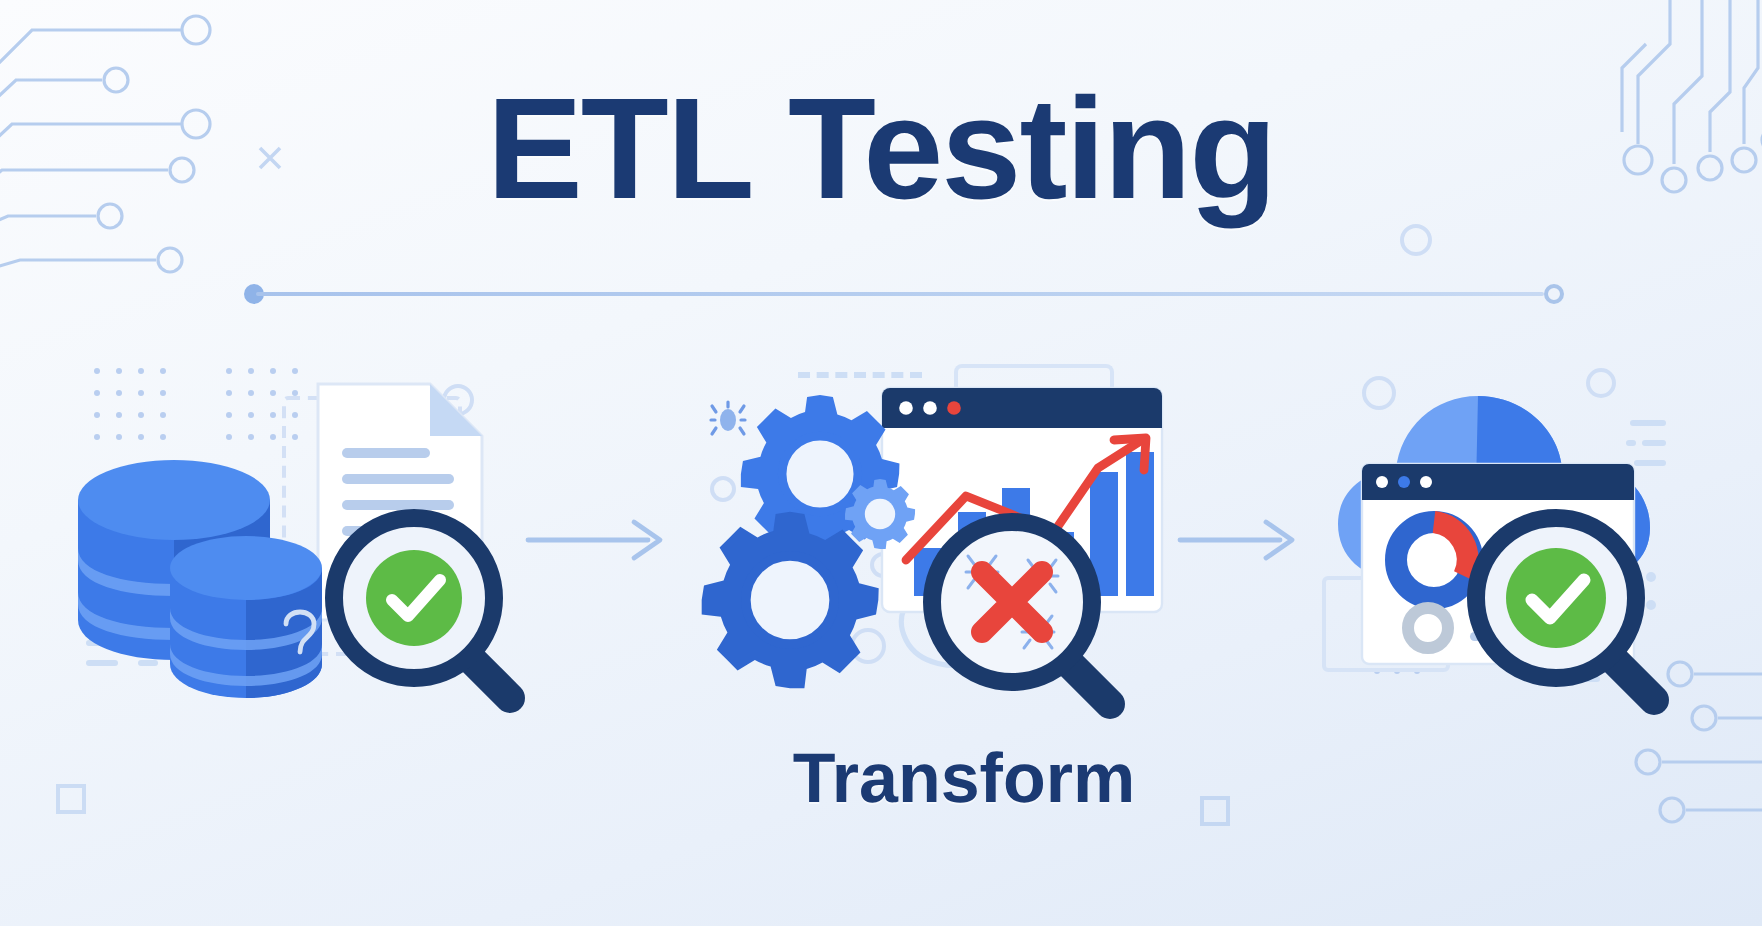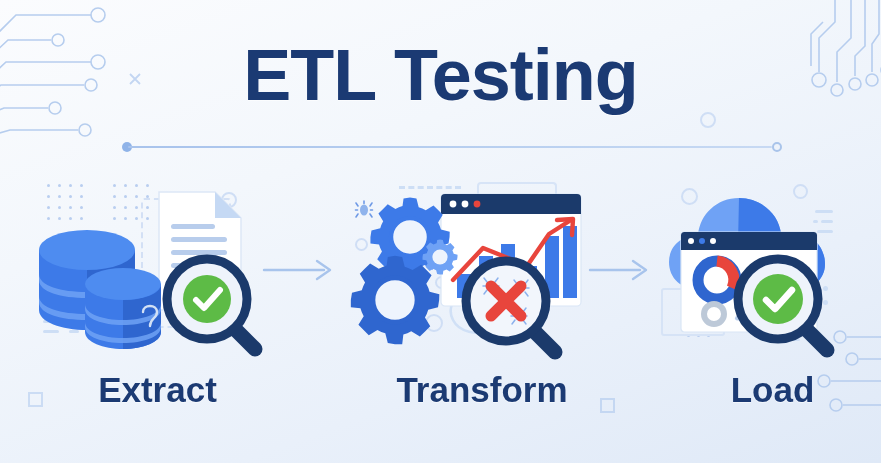--- a/index.html
+++ b/index.html
@@ -248,21 +248,20 @@
         </svg>
       </div>
 
       <div style="position:absolute;left:110px;top:120px;">
         <svg width="30" height="34" viewBox="0 0 30 34" fill="none" stroke="#d2e0f5" stroke-width="2.4" stroke-linecap="round">
           <path d="M8 12 C8 4 22 4 22 12 C22 19 15 18 15 26"></path>
         </svg>
       </div>
     </div>
 
-    <div class="label">Extract</div>
   </div>
 
   <div class="col" id="col-transform">
     <div class="art">
 
       <div style="position:absolute;left:62px;top:6px;width:62px;height:0;
                   border-top:3px dashed #cddef5;"></div>
       <div style="position:absolute;left:140px;top:2px;width:80px;height:34px;
                   border:2px solid #d7e4f7;border-bottom:none;border-radius:4px 4px 0 0;"></div>
 
@@ -421,16 +420,15 @@
         <svg width="112" height="112" viewBox="0 0 112 112">
           <line x1="64" y1="66" x2="94" y2="96" stroke="#1b3a6b" stroke-width="15" stroke-linecap="round"></line>
           <circle cx="45" cy="45" r="40" fill="#eef3fb"></circle>
           <circle cx="45" cy="45" r="40" fill="none" stroke="#1b3a6b" stroke-width="9"></circle>
           <circle cx="45" cy="45" r="25" fill="#5dbb46"></circle>
           <path d="M33 46 L42 55 L59 36" fill="none" stroke="#ffffff" stroke-width="6.5" stroke-linecap="round" stroke-linejoin="round"></path>
         </svg>
       </div>
     </div>
 
-    <div class="label">Load</div>
   </div>
 
 </div>
 
 </body></html>

